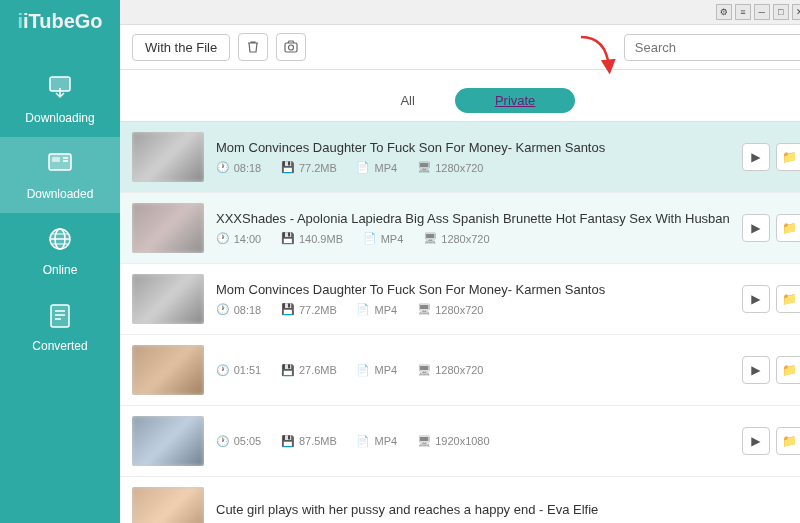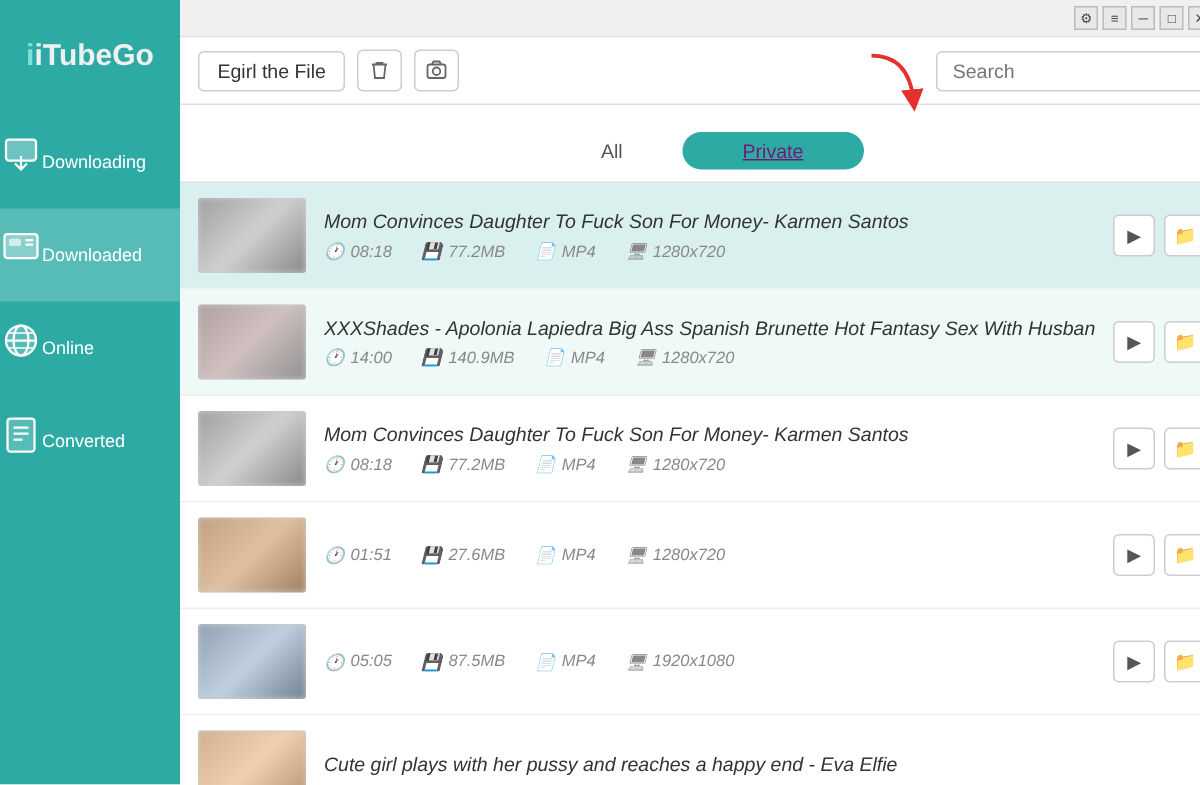--- a/index.html
+++ b/index.html
@@ -5,34 +5,34 @@
     * { box-sizing: border-box; margin: 0; padding: 0; }
     body { font-family: 'Segoe UI', Arial, sans-serif; background: #f5f5f5; width: 800px; height: 523px; overflow: hidden; display: flex; }
 
     
     .sidebar {
       width: 120px;
       background: #2eaaa5;
       display: flex;
       flex-direction: column;
       align-items: center;
-      padding-top: 18px;
+      padding-top: 2px;
       flex-shrink: 0;
     }
     .app-title {
       color: white;
       font-size: 20px;
       font-weight: bold;
       margin-bottom: 20px;
       padding: 8px 0;
     }
     .app-title span { color: #f0f0f0; }
     .sidebar-item {
       display: flex;
-      flex-direction: row;
+      flex-direction: column;
       align-items: center;
       color: white;
       padding: 12px 0;
       width: 100%;
       cursor: pointer;
       font-size: 12px;
     }
     .sidebar-item.active { background: rgba(255,255,255,0.2); }
     .sidebar-icon {
       font-size: 22px;
@@ -149,21 +149,20 @@
     .thumb-blur {
       width: 100%;
       height: 100%;
       background: linear-gradient(135deg, #a0a0a0 0%, #d0d0d0 50%, #888 100%);
       filter: blur(2px);
     }
 
     .file-info {
       flex: 1;
       min-width: 0;
-      font-style: italic;
     }
     .file-title {
       font-size: 13px;
       color: #333;
       font-weight: 500;
       margin-bottom: 6px;
       white-space: nowrap;
       overflow: hidden;
       text-overflow: ellipsis;
     }
@@ -296,21 +295,21 @@
     <div class="win-ctrl">⚙</div>
     <div class="win-ctrl">≡</div>
     <div class="win-ctrl">─</div>
     <div class="win-ctrl">□</div>
     <div class="win-ctrl">✕</div>
   </div>
 
   <div class="main">
 
     <div class="toolbar">
-      <button class="show-file-btn">Egirl the File</button>
+      <button class="show-file-btn">With the File</button>
       <button class="toolbar-icon-btn">
         <svg width="14" height="14" viewBox="0 0 14 14" fill="none">
           <path d="M2 3h10M5 3V2h4v1M3 3l1 9h6l1-9" stroke="#666" stroke-width="1.2" fill="none"></path>
         </svg>
       </button>
       <button class="toolbar-icon-btn">
         <svg width="14" height="14" viewBox="0 0 14 14" fill="none">
           <rect x="1" y="3" width="12" height="9" rx="1.5" stroke="#666" stroke-width="1.2" fill="none"></rect>
           <circle cx="7" cy="7.5" r="2.5" stroke="#666" stroke-width="1.2" fill="none"></circle>
           <path d="M4 3 L5 1 L9 1 L10 3" stroke="#666" stroke-width="1.2" fill="none"></path>

